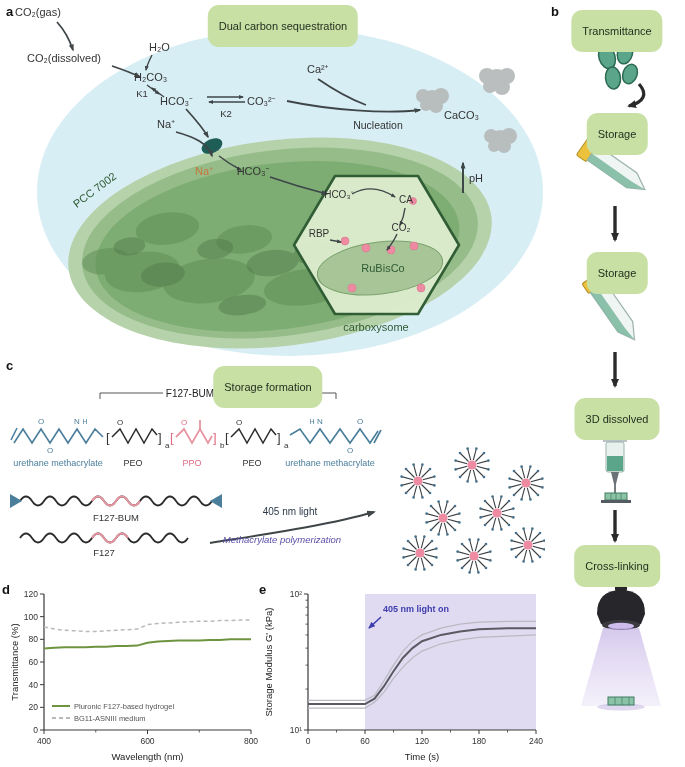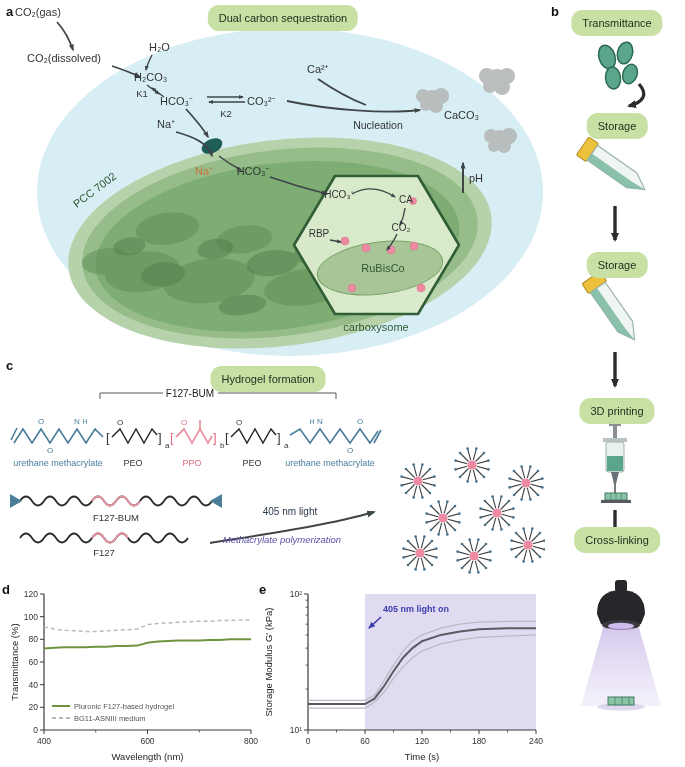--- a/index.html
+++ b/index.html
@@ -1,20 +1,20 @@
 <!DOCTYPE html>
 <html><head>
 <meta charset="utf-8">
 <style>
   *{margin:0;padding:0;box-sizing:border-box}
   body{font-family:"Liberation Sans",sans-serif;background:#fff}
   #fig{position:relative;width:685px;height:767px;background:#fff;overflow:hidden}
   .plabel{position:absolute;font-size:13px;font-weight:bold;color:#111;z-index:6}
   .pill{position:absolute;transform:translateX(-50%);background:#c9e0a5;color:#22301f;
-        font-size:11px;padding:7px 11px;border-radius:11px;white-space:nowrap;z-index:4}
+        font-size:11px;padding:15px 11px;border-radius:11px;white-space:nowrap;z-index:4}
   svg{position:absolute;font-family:"Liberation Sans",sans-serif}
   text{font-family:"Liberation Sans",sans-serif}
 </style>
 </head>
 <body>
 
 <div id="fig">
 
   <div class="plabel" style="left:6px;top:4px">a</div>
   <div class="plabel" style="left:551px;top:4px">b</div>
@@ -410,21 +410,21 @@
         <circle cx="523.6" cy="165.6" r="1.3" fill="#48728c"></circle>
         <line x1="529.3" y1="177.2" x2="532.4" y2="165.6" stroke="#3a3f42" stroke-width="1.1"></line>
         <circle cx="532.4" cy="165.6" r="1.3" fill="#48728c"></circle>
         <line x1="531.5" y1="178.5" x2="540.0" y2="170.0" stroke="#3a3f42" stroke-width="1.1"></line>
         <circle cx="540.0" cy="170.0" r="1.3" fill="#48728c"></circle>
         <line x1="532.8" y1="180.7" x2="544.4" y2="177.6" stroke="#3a3f42" stroke-width="1.1"></line>
         <circle cx="544.4" cy="177.6" r="1.3" fill="#48728c"></circle>
         <circle cx="528" cy="182" r="4.6" fill="#ee8ba2"></circle>
       </g>
   </svg>
-  <div class="pill" style="left:268px;top:366px">Hydrogel formation</div>
+  <div class="pill" style="left:268px;top:366px">Storage formation</div>
 
   <svg style="left:545px;top:0" width="140" height="767">
     <defs>
       <marker id="ahB" markerWidth="12" markerHeight="12" refX="7" refY="4" orient="auto" markerUnits="userSpaceOnUse">
         <path d="M0,0 L9,4 L0,8 Z" fill="#2b2b2b"></path>
       </marker>
       <linearGradient id="cone" x1="0" y1="0" x2="0" y2="1">
         <stop offset="0" stop-color="#b9a4e0" stop-opacity="0.6"></stop>
         <stop offset="1" stop-color="#d9cdf0" stop-opacity="0.3"></stop>
       </linearGradient>
@@ -478,22 +478,22 @@
       <rect x="63" y="697" width="26" height="8" fill="#8cc3a7" stroke="#3f7c62" stroke-width="1"></rect>
       <line x1="70" y1="697" x2="70" y2="705" stroke="#3f7c62" stroke-width="0.7"></line>
       <line x1="77" y1="697" x2="77" y2="705" stroke="#3f7c62" stroke-width="0.7"></line>
       <line x1="84" y1="697" x2="84" y2="705" stroke="#3f7c62" stroke-width="0.7"></line>
     </g>
   </svg>
 
   <div class="pill" style="left:617px;top:10px">Transmittance</div>
   <div class="pill" style="left:617px;top:113px">Storage</div>
   <div class="pill" style="left:617px;top:252px">Storage</div>
-  <div class="pill" style="left:617px;top:398px">3D printing</div>
-  <div class="pill" style="left:617px;top:527px">Cross-linking</div>
+  <div class="pill" style="left:617px;top:398px">3D dissolved</div>
+  <div class="pill" style="left:617px;top:545px">Cross-linking</div>
 
   <svg id="chart-d" style="left:8px;top:586px" width="252" height="178">
       <path d="M 36 8 L 36 144 L 243 144" fill="none" stroke="#3a3a3a" stroke-width="1.2"></path>
       <line x1="36" y1="144" x2="36" y2="148" stroke="#3a3a3a"></line>
       <text x="36" y="158" font-size="8.5" text-anchor="middle" fill="#333">400</text>
       <line x1="139.5" y1="144" x2="139.5" y2="148" stroke="#3a3a3a"></line>
       <text x="139.5" y="158" font-size="8.5" text-anchor="middle" fill="#333">600</text>
       <line x1="243" y1="144" x2="243" y2="148" stroke="#3a3a3a"></line>
       <text x="243" y="158" font-size="8.5" text-anchor="middle" fill="#333">800</text>
       <line x1="87.75" y1="144" x2="87.75" y2="146.5" stroke="#3a3a3a" stroke-width="0.8"></line>

